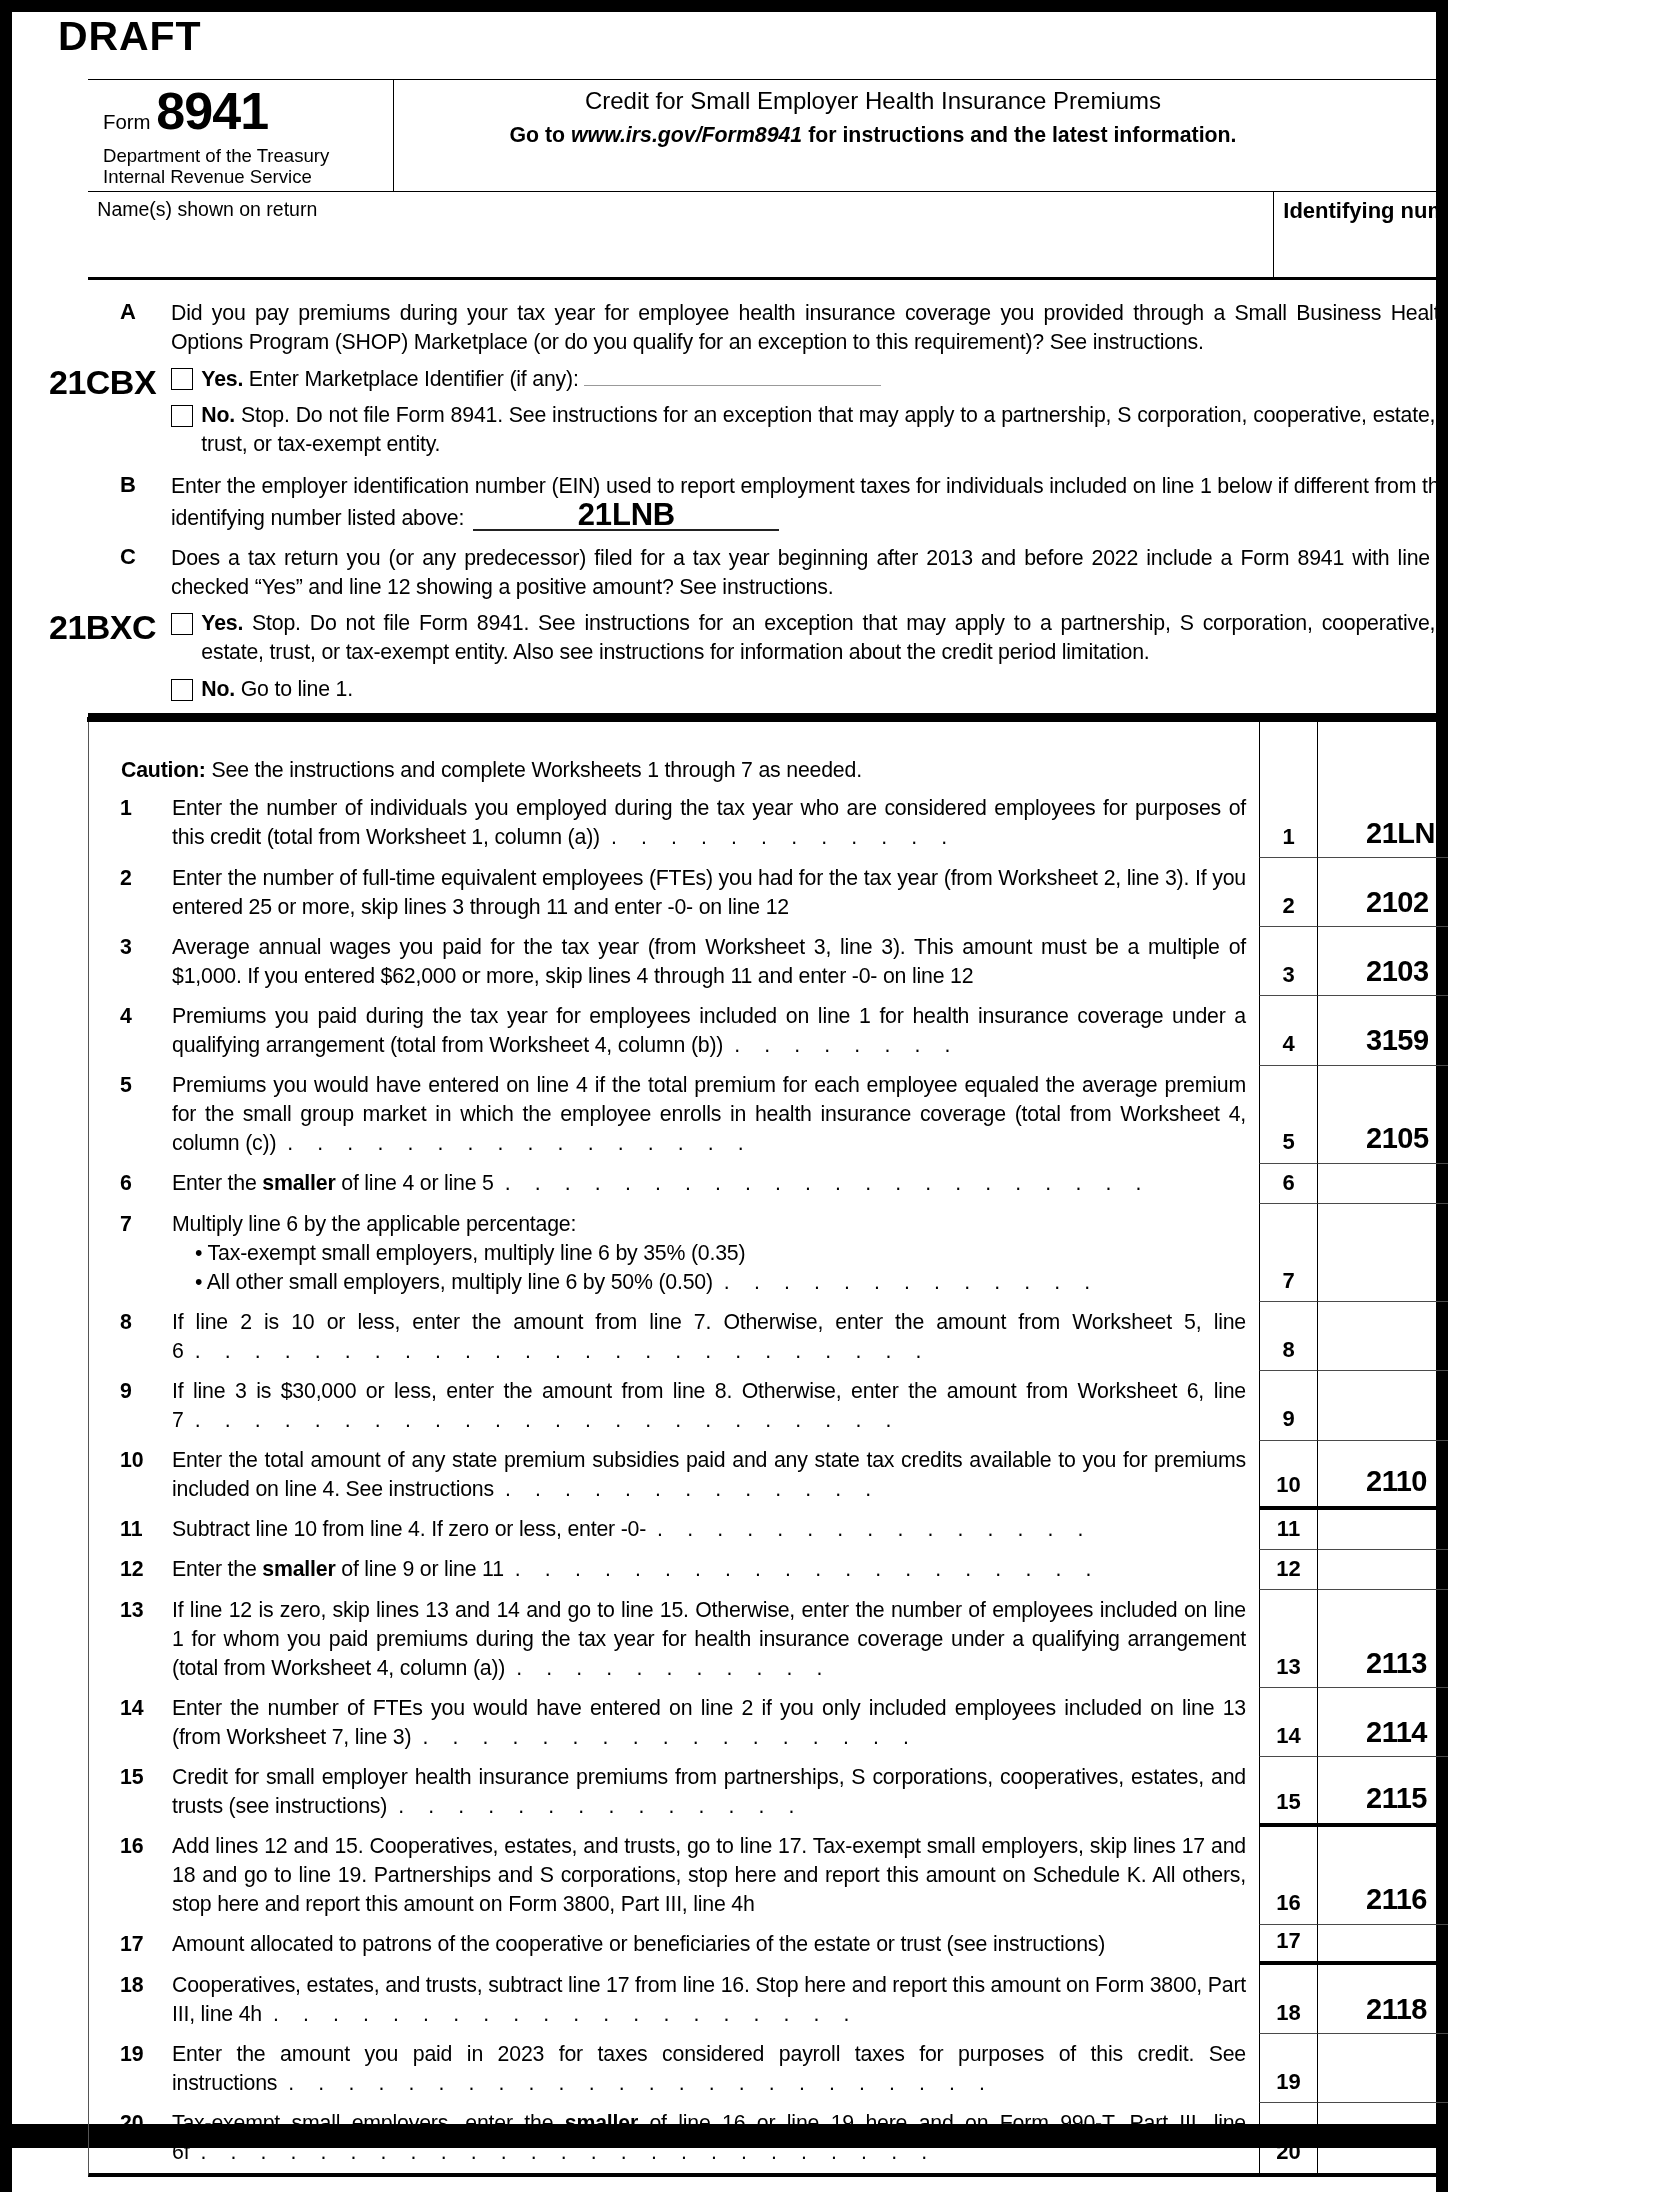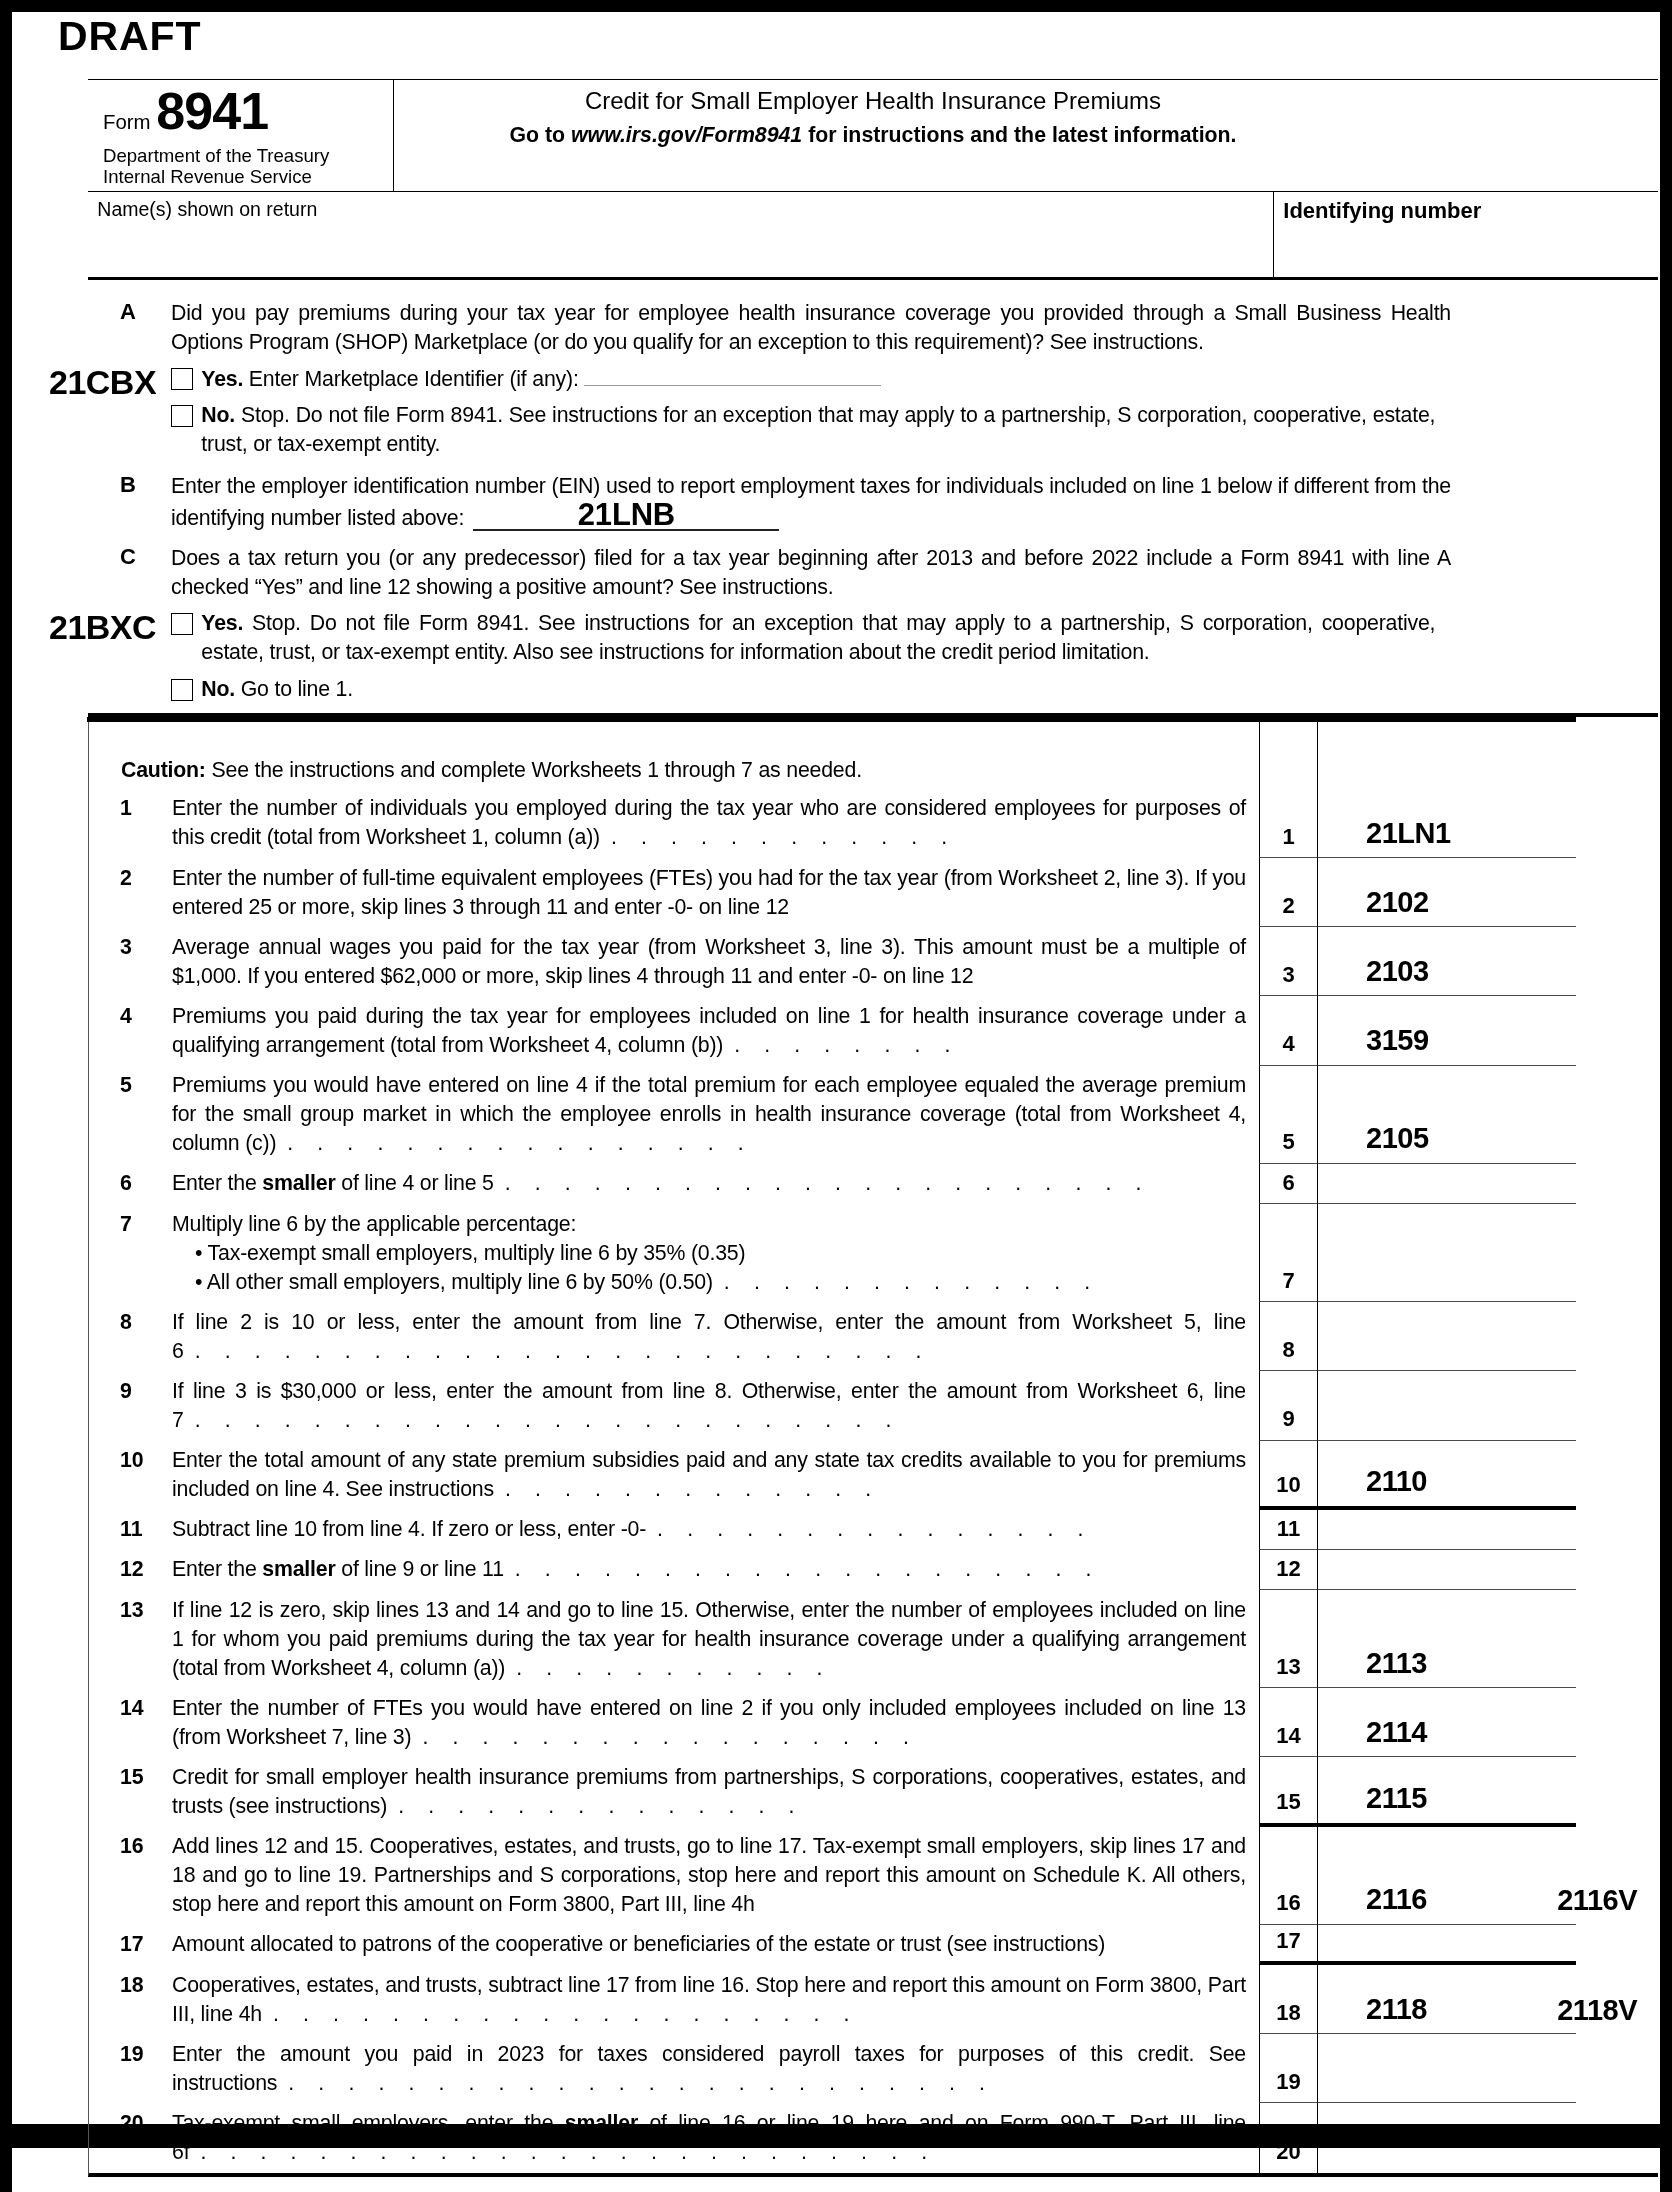--- a/index.html
+++ b/index.html
@@ -1,18 +1,18 @@
 <!DOCTYPE html>
 <html style="font-size:15px"><head>
 <meta charset="utf-8">
 <style>
   * { margin:0; padding:0; box-sizing:border-box; }
   html,body { background:#fff; }
   body { font-family:"Liberation Sans","DejaVu Sans",sans-serif; color:#000; }
-  .page { position:relative; width:1672px; height:2193px; background:#fff; overflow:hidden; }
+  .page { position:relative; width:1448px; height:2193px; background:#fff; overflow:hidden; }
 
   
   .frame-top    { position:absolute; left:0; top:0; width:1672px; height:12px; background:#000; }
   .frame-left   { position:absolute; left:0; top:0; width:12px; height:2193px; background:#000; }
   .frame-right  { position:absolute; right:0; top:0; width:12px; height:2193px; background:#000; }
   .bottom-band  { position:absolute; left:0; top:2124px; width:1672px; height:24px; background:#000; }
 
   .draft { position:absolute; left:58px; top:13px; font-size:41px; font-weight:bold; letter-spacing:0.9px; }
 
   .content { position:absolute; left:88px; top:79px; width:1570px; }

